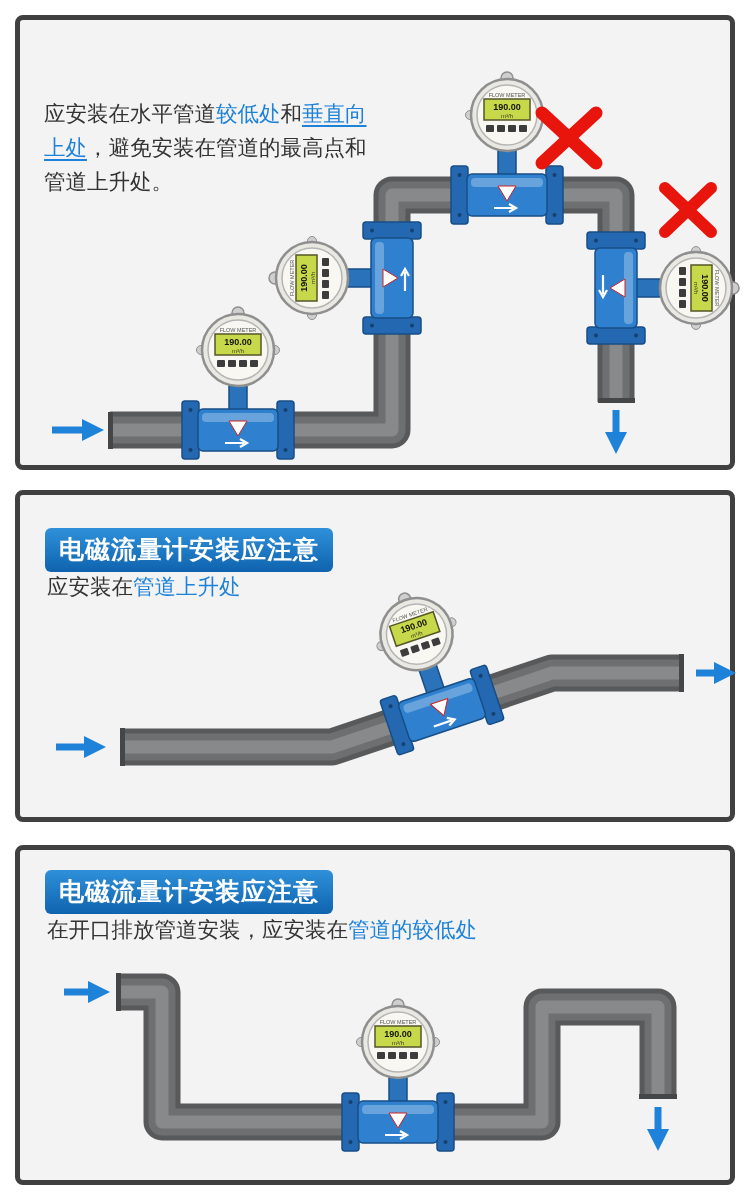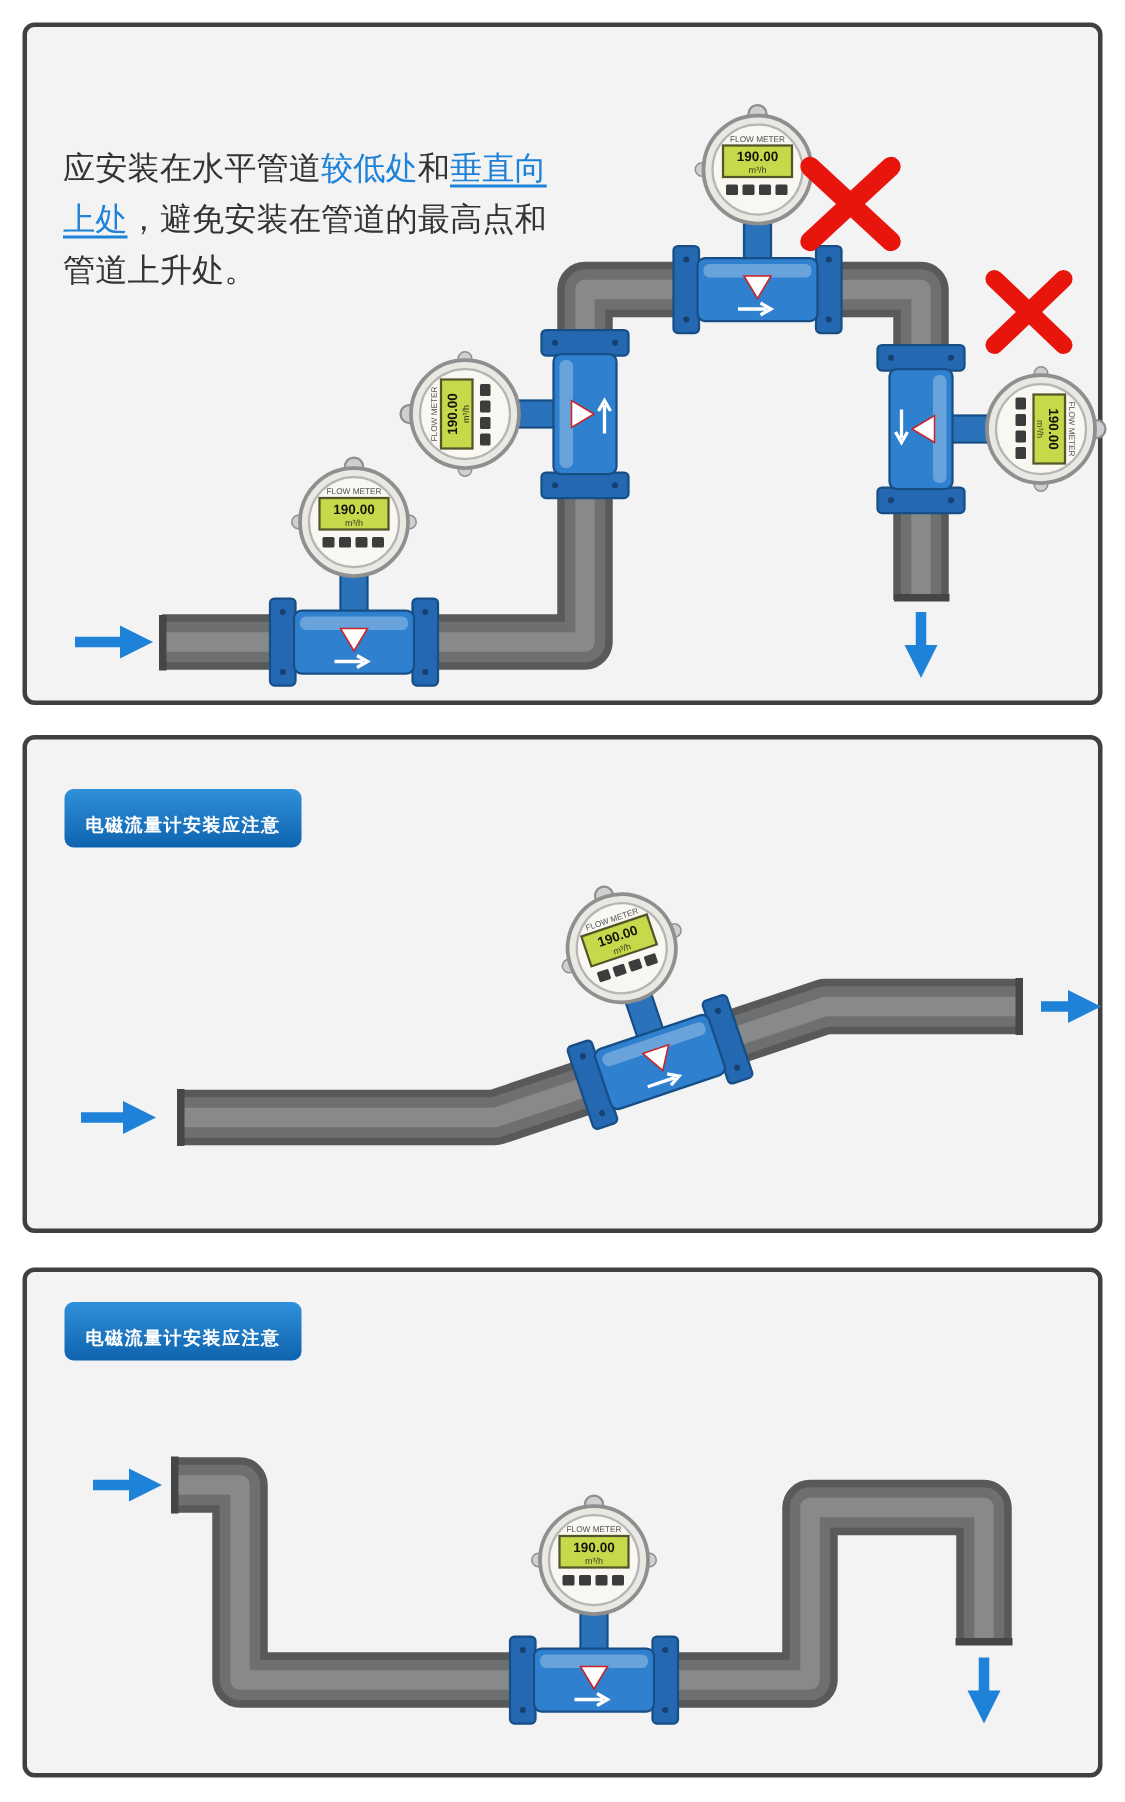--- a/index.html
+++ b/index.html
@@ -6,21 +6,21 @@
   html,body { background:#ffffff; }
   body {
     width:750px;
     font-family:"Liberation Sans","DejaVu Sans",sans-serif;
     color:#333;
   }
   .page { width:750px; padding:15px 15px 16px; }
   .panel {
     position:relative;
     background:#f3f3f4;
-    border:3px solid #404040;
+    border:5px solid #404040;
     border-radius:8px;
   }
   .panel svg { position:absolute; left:0; top:0; display:block; overflow:visible; }
   .p1 { height:455px; margin-bottom:20px; }
   .p2 { height:332px; margin-bottom:23px; }
   .p3 { height:340px; }
   .note {
     position:absolute;
     font-size:21.5px;
     line-height:1.58;
@@ -31,24 +31,24 @@
   .n1 { left:24px; top:78px; width:352px; }
   .n2 { left:27px; top:76px; }
   .n3 { left:27px; top:64px; }
   .blue { color:#1e82d8; }
   .blue-u { color:#1e82d8; text-decoration:underline; text-underline-offset:4px; }
   .badge {
     position:absolute;
     display:inline-block;
     background:linear-gradient(180deg,#2f90da,#0f63ae);
     color:#ffffff;
-    font-size:12px;
+    font-size:25px;
     font-weight:bold;
     letter-spacing:1px;
-    padding:16px 14px 6px;
+    padding:5px 14px 6px;
     border-radius:6px;
     z-index:2;
   }
   .b2 { left:25px; top:33px; }
   .b3 { left:25px; top:20px; }
   svg text { font-family:"Liberation Sans","DejaVu Sans",sans-serif; }
 </style>
 </head>
 <body>
 
@@ -146,20 +146,21 @@
         <line x1="36" y1="252" x2="66" y2="252" stroke="#1e82d8" stroke-width="7"></line>
         <polygon points="64,241 86,252 64,263" fill="#1e82d8"></polygon>
       </g>
       <g>
         <line x1="676" y1="178" x2="696" y2="178" stroke="#1e82d8" stroke-width="7"></line>
         <polygon points="694,167 716,178 694,189" fill="#1e82d8"></polygon>
       </g>
     </svg>
 
     <div class="badge b2">电磁流量计安装应注意</div>
+    <div class="note n2"><span>应安装在</span><span class="blue">管道上升处</span></div>
   </section>
 
   <section class="panel p3">
     <svg width="720" height="340" viewBox="0 0 720 340">
       <g>
         <path d="M 98 142 L 142 142 L 142 272 L 522 272 L 522 157 L 638 157 L 638 247" fill="none" stroke="#58595b" stroke-width="37" stroke-linejoin="round"></path>
         <path d="M 98 142 L 142 142 L 142 272 L 522 272 L 522 157 L 638 157 L 638 247" fill="none" stroke="#6e0f71" stroke-width="0"></path>
         <path d="M 98 142 L 142 142 L 142 272 L 522 272 L 522 157 L 638 157 L 638 247" fill="none" stroke="#6e6f71" stroke-width="27" stroke-linejoin="round"></path>
         <path d="M 98 142 L 142 142 L 142 272 L 522 272 L 522 157 L 638 157 L 638 247" fill="none" stroke="#88898b" stroke-width="13" stroke-linejoin="round"></path>
         <rect x="96" y="123" width="5" height="38" fill="#454648"></rect>
@@ -172,15 +173,16 @@
         <line x1="44" y1="142" x2="70" y2="142" stroke="#1e82d8" stroke-width="7"></line>
         <polygon points="68,131 90,142 68,153" fill="#1e82d8"></polygon>
       </g>
       <g>
         <line x1="638" y1="257" x2="638" y2="281" stroke="#1e82d8" stroke-width="7"></line>
         <polygon points="627,279 649,279 638,301" fill="#1e82d8"></polygon>
       </g>
     </svg>
 
     <div class="badge b3">电磁流量计安装应注意</div>
+    <div class="note n3"><span>在开口排放管道安装，应安装在</span><span class="blue">管道的较低处</span></div>
   </section>
 
 </div>
 
 </body></html>

